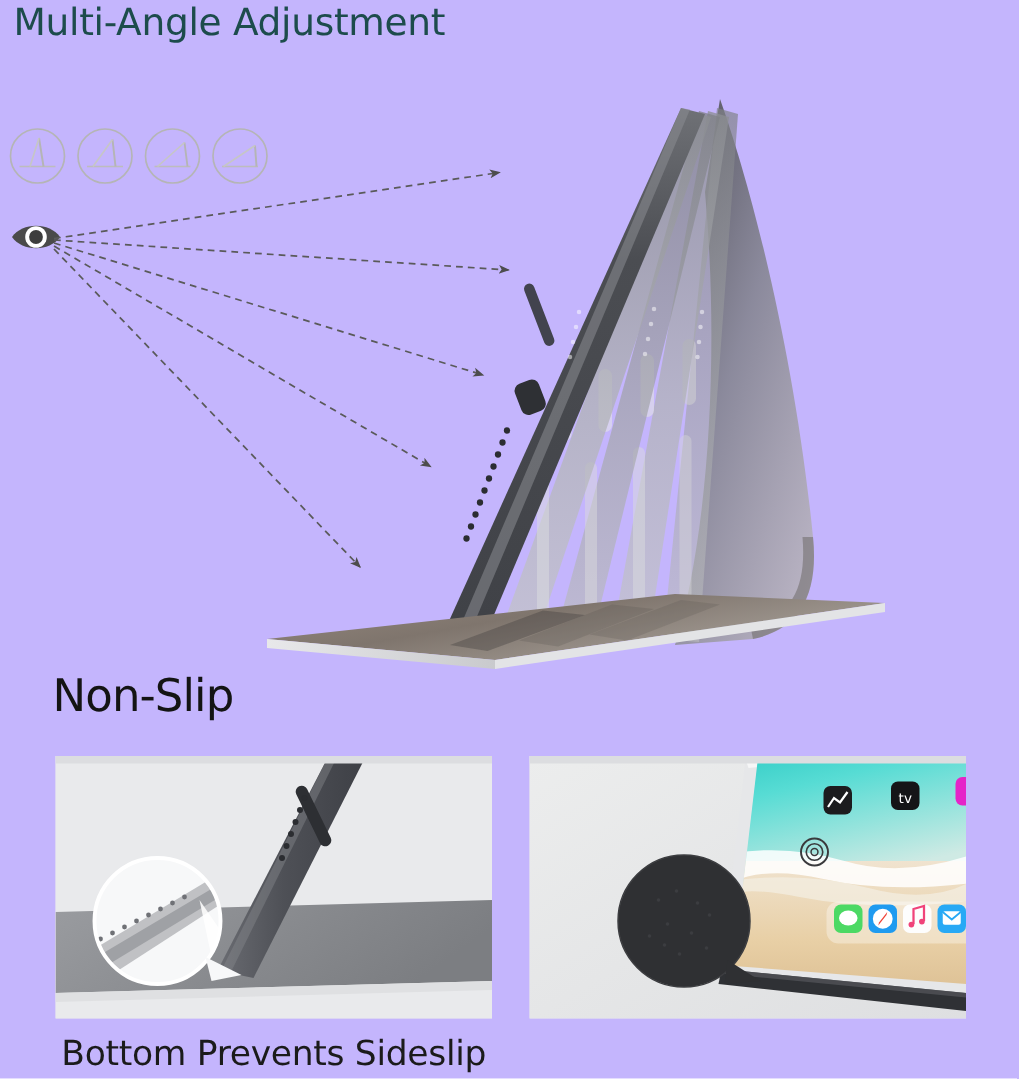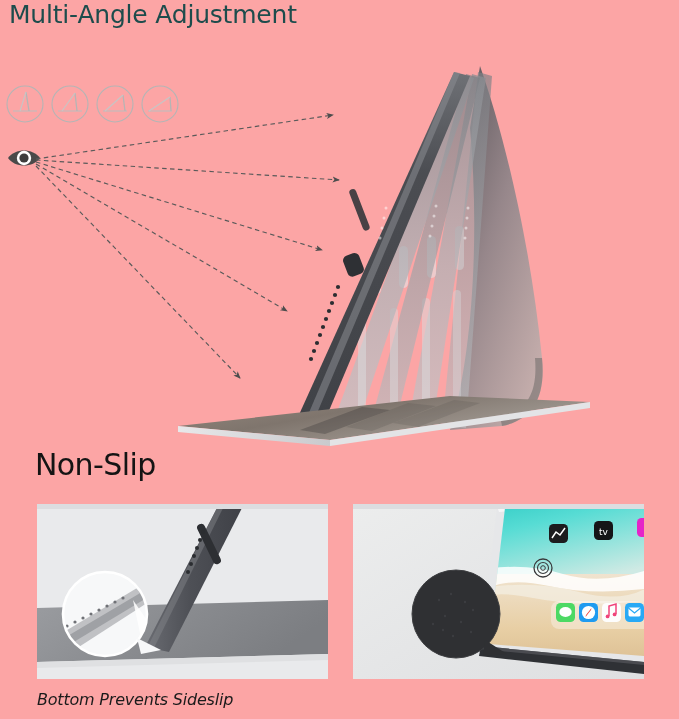--- a/index.html
+++ b/index.html
@@ -3,21 +3,21 @@
 <meta charset="utf-8">
 <title>Multi-Angle Adjustment</title>
 <style>
   * { box-sizing: border-box; margin: 0; padding: 0; }
   html, body {
     width: 679px; height: 719px;
     background: #ffffff;
     font-family: "DejaVu Sans", "Liberation Sans", sans-serif;
     overflow: hidden;
   }
-  .page { position: relative; width: 679px; height: 719px; background: #fca5a5; }
+  .page { position: relative; width: 679px; height: 719px; background: #c4b5fd; }
 
   
   .title {
     position: absolute; left: 9px; top: 0px;
     font-size: 25px; font-weight: 400; letter-spacing: -0.2px;
     color: #1d4c4c; white-space: nowrap;
   }
   .subtitle {
     position: absolute; left: 8px; top: 41px;
     font-size: 21.5px; font-weight: 400; letter-spacing: -0.35px;
@@ -62,23 +62,23 @@
   }
   .panel-topstrip {
     position: absolute; left: 0; top: 0; width: 100%; height: 5px;
     background: #dcdde0;
   }
   .captions {
     position: absolute; left: 37px; top: 690px;
     width: 608px; display: flex; gap: 25px;
   }
   .caption {
-    width: 291px; text-align: left;
-    font-size: 16px; font-weight: 400; letter-spacing: -0.2px;
-    color: #1b1b1b; white-space: nowrap; font-style: italic;
+    width: 291px; text-align: center;
+    font-size: 23px; font-weight: 400; letter-spacing: -0.2px;
+    color: #1b1b1b; white-space: nowrap;
   }
   svg { display: block; overflow: visible; }
 </style>
 </head>
 <body>
 
 <div class="page">
 
   <div class="title">Multi-Angle Adjustment</div>
 

